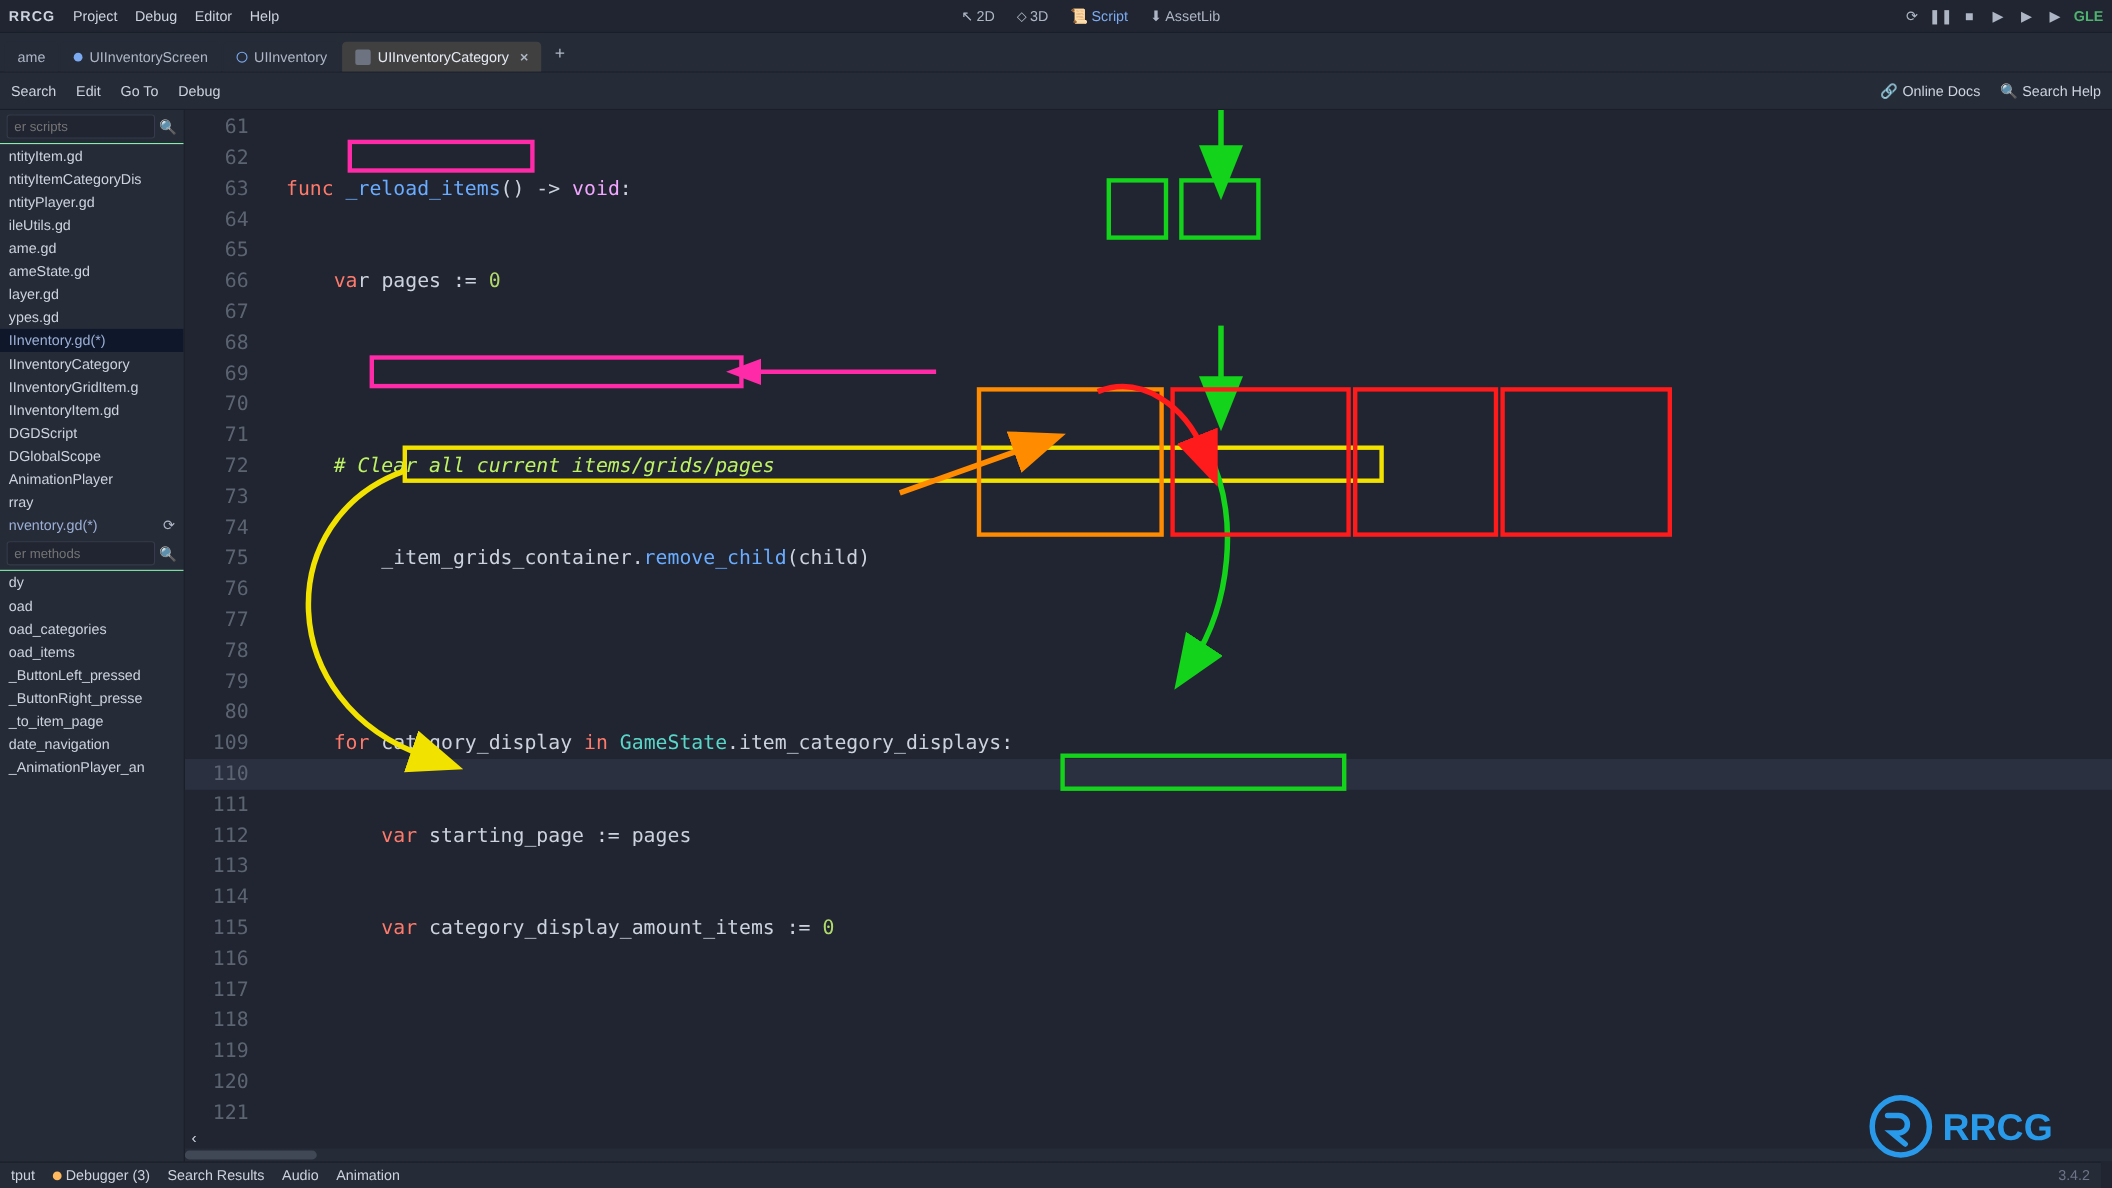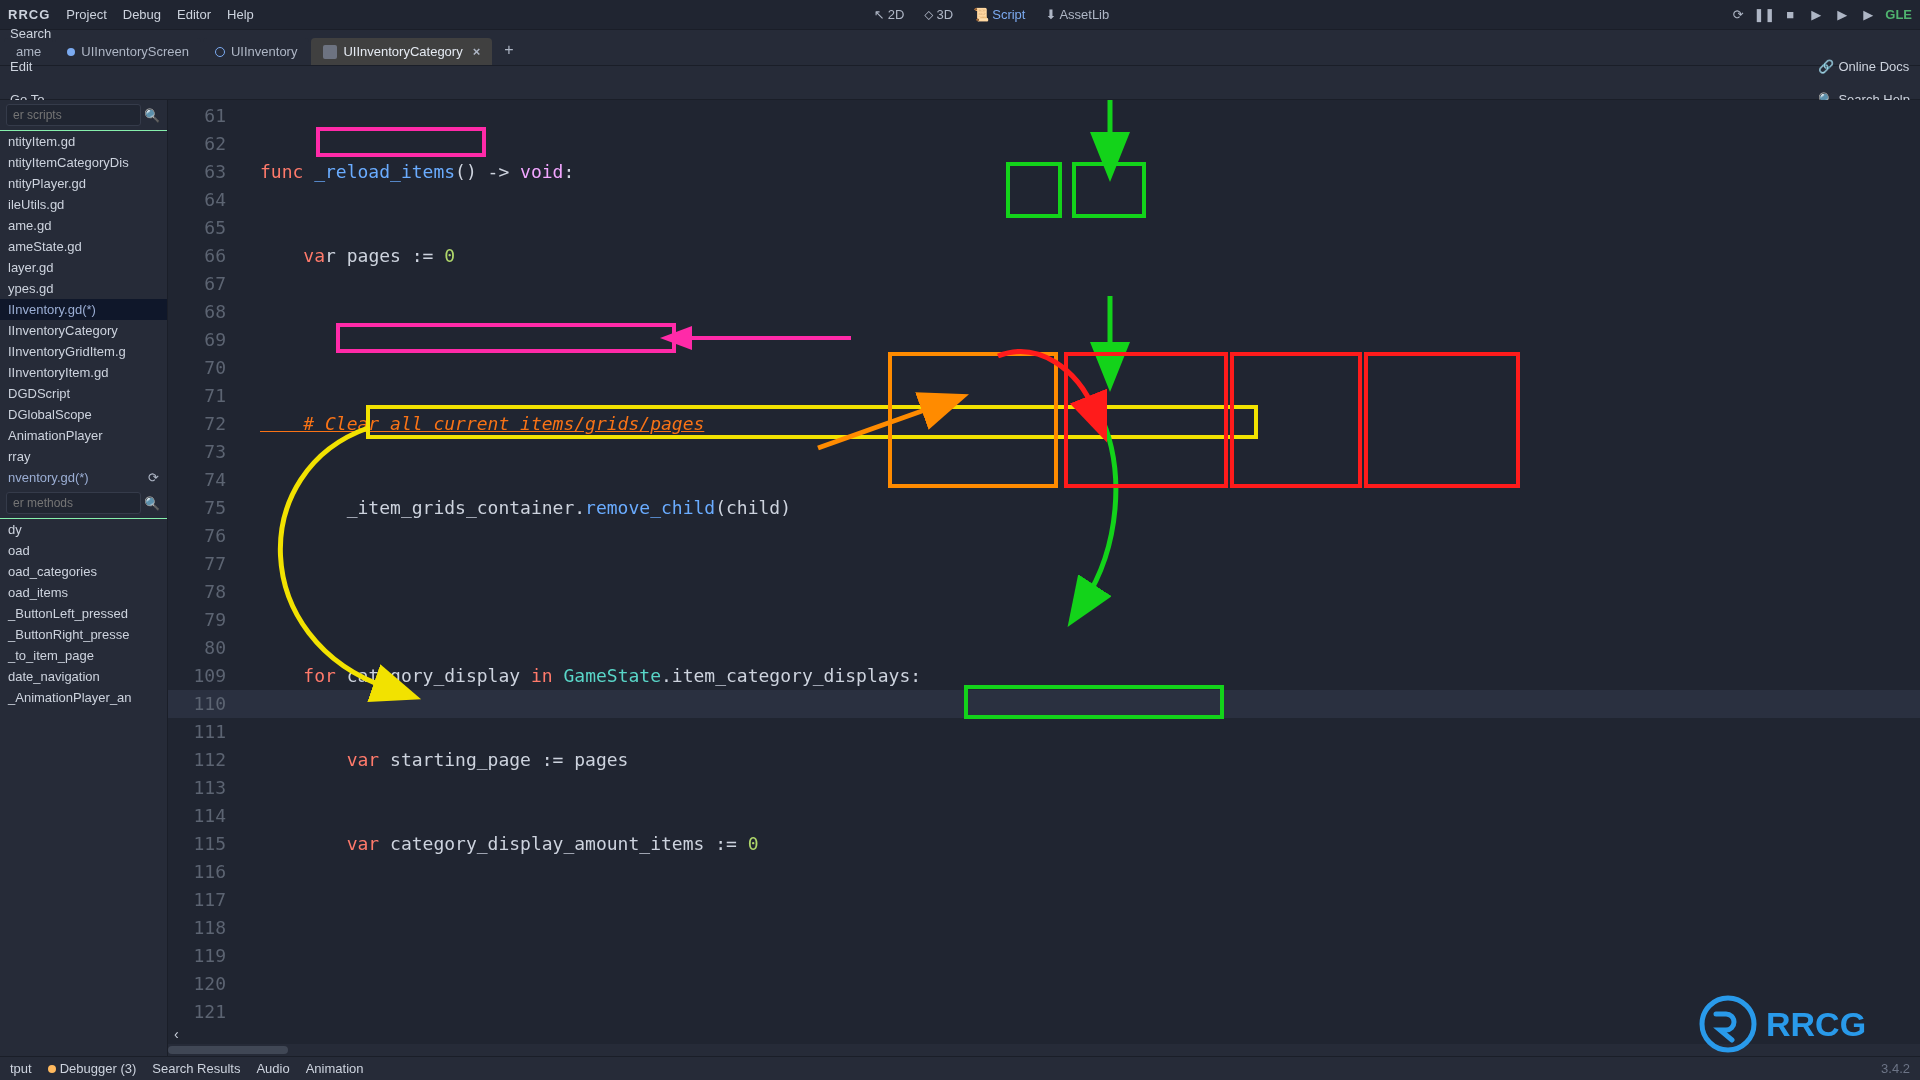--- a/index.html
+++ b/index.html
@@ -22,21 +22,21 @@
 .filetab { padding: 6px 12px; margin-right: 2px; background: #262b38; color: #aeb6c5; display: flex; align-items: center; gap: 6px; cursor: pointer; border-top-left-radius: 4px; border-top-right-radius: 4px; }
 .filetab.active { background: #404040; color: #e5eaf2; }
 .filetab .dot { width: 8px; height: 8px; border-radius: 50%; background: #7baaf0; display: inline-block; }
 .filetab .circ { width: 10px; height: 10px; border-radius: 50%; border: 1px solid #7baaf0; display: inline-block; }
 .filetab .close { color: #aeb6c5; font-weight: bold; margin-left: 4px; }
 .filetab .scripticon { width: 14px; height: 14px; background: #6d7381; border-radius: 2px; display: inline-block; }
 .plus-tab { padding: 6px 10px; color: #aeb6c5; cursor: pointer; font-size: 16px; }
 
 
 .sectool { height: 34px; background: #262b38; display: flex; align-items: center; padding: 0 10px; border-bottom: 1px solid #1a1e28; justify-content: space-between; }
-.sectool .left, .sectool .right { display: flex; gap: 18px; flex-direction: column; }
+.sectool .left, .sectool .right { display: flex; gap: 18px; }
 .sectool .item { color: #cdd3de; cursor: pointer; }
 .sectool .link { color: #cdd3de; cursor: pointer; display: flex; align-items: center; gap: 4px; }
 
 
 .main { display: flex; height: calc(100% - 30px - 36px - 34px - 24px); }
 
 
 .side { width: 168px; background: #262b38; border-right: 1px solid #1a1e28; display: flex; flex-direction: column; overflow: hidden; }
 .side .filterrow { display: flex; align-items: center; padding: 4px 6px; border-bottom: 1px solid #86efac; }
 .side .filterrow input { flex: 1; background: #202531; border: 1px solid #353b4a; color: #cdd3de; padding: 3px 6px; font-size: 12px; border-radius: 3px; width: 100%; }
@@ -54,32 +54,32 @@
 .gutter .ln { padding-right: 14px; position: relative; }
 .code { position: absolute; left: 72px; right: 0; top: 0; bottom: 0; font-family: "Consolas","DejaVu Sans Mono",monospace; font-size: 18px; line-height: 28px; white-space: pre; padding-top: 2px; padding-left: 20px; }
 .code .row { height: 28px; }
 .current-line-bg { position: absolute; left: 0; right: 0; height: 28px; background: #2a3040; }
 
 
 .kw { color: #ff7a6b; }
 .fn { color: #6aacff; }
 .cls { color: #59d6c8; }
 .num { color: #b0d86b; }
-.cmt { color: #f97316; font-style: italic; text-decoration: underline; }
+.cmt { color: #bef264; font-style: italic; }
 .builtin { color: #f2a6ff; }
 .box { position: absolute; border-width: 4px; border-style: solid; }
 .arrow-svg { position: absolute; overflow: visible; }
 
 
 .hscroll { position: absolute; left: 0; right: 0; bottom: 0; height: 12px; background: #262b38; }
 .hscroll .thumb { position: absolute; left: 0; width: 120px; height: 8px; top: 2px; background: #404755; border-radius: 4px; }
 .back-caret { position: absolute; left: 6px; bottom: 14px; color: #cdd3de; cursor: pointer; font-size: 14px; }
 
 
-.status { position: absolute; left: 0; right: 0; bottom: 0; height: 24px; background: #262b38; border-top: 1px solid #1a1e28; display: flex; align-items: center; padding: 0 10px; gap: 16px; font-size: 13px; }
+.status { position: absolute; left: 0; right: 10px; bottom: 0; height: 24px; background: #262b38; border-top: 1px solid #1a1e28; display: flex; align-items: center; padding: 0 10px; gap: 16px; font-size: 13px; }
 .status .stitem { color: #cdd3de; cursor: pointer; }
 .status .dotind { width: 8px; height: 8px; border-radius: 50%; background: #ffb95e; display: inline-block; margin-right: 4px; }
 .status .version { margin-left: auto; color: #6c7486; }
 
 
 .wmlogo { position: absolute; right: 24px; bottom: 24px; pointer-events: none; opacity: 0.9; }
 
 ::-webkit-scrollbar { width: 10px; height: 10px; }
 ::-webkit-scrollbar-track { background: #262b38; }
 ::-webkit-scrollbar-thumb { background: #404755; border-radius: 5px; }

